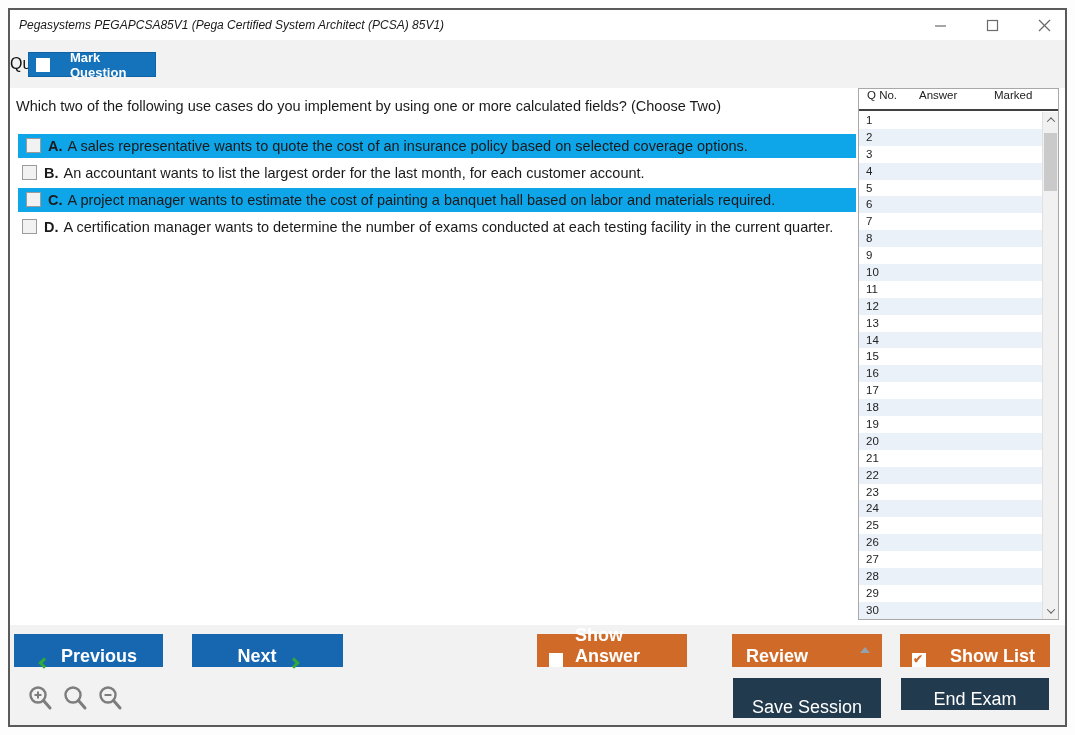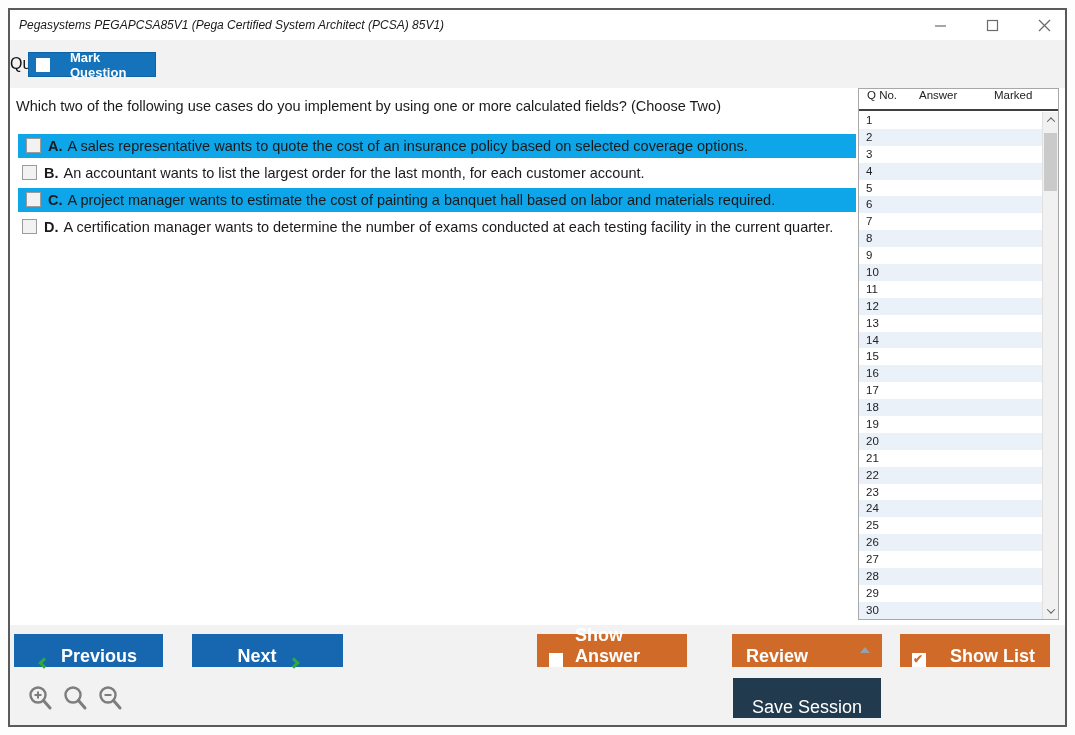--- a/index.html
+++ b/index.html
@@ -246,20 +246,23 @@
       <span>Review</span>
       <span class="tri-up"></span>
     </div>
     <div class="btn btn-show-list">
       <span class="wcb checked"></span>
       <span>Show List</span>
     </div>
     <div class="btn btn-save">
       <span>Save Session</span>
     </div>
+    <div class="btn btn-end">
+      <span>End Exam</span>
+    </div>
     <div class="zoom-icons">
       <svg width="26" height="27" viewBox="0 0 26 27">
         <circle cx="10" cy="10" r="7.5" fill="none" stroke="#7d7d7d" stroke-width="2.4"></circle>
         <line x1="6.5" y1="10" x2="13.5" y2="10" stroke="#7d7d7d" stroke-width="2"></line>
         <line x1="10" y1="6.5" x2="10" y2="13.5" stroke="#7d7d7d" stroke-width="2"></line>
         <line x1="15.5" y1="15.5" x2="22" y2="23" stroke="#7d7d7d" stroke-width="3" stroke-linecap="round"></line>
       </svg>
       <svg width="26" height="27" viewBox="0 0 26 27">
         <circle cx="10" cy="10" r="7.5" fill="none" stroke="#7d7d7d" stroke-width="2.4"></circle>
         <line x1="15.5" y1="15.5" x2="22" y2="23" stroke="#7d7d7d" stroke-width="3" stroke-linecap="round"></line>

